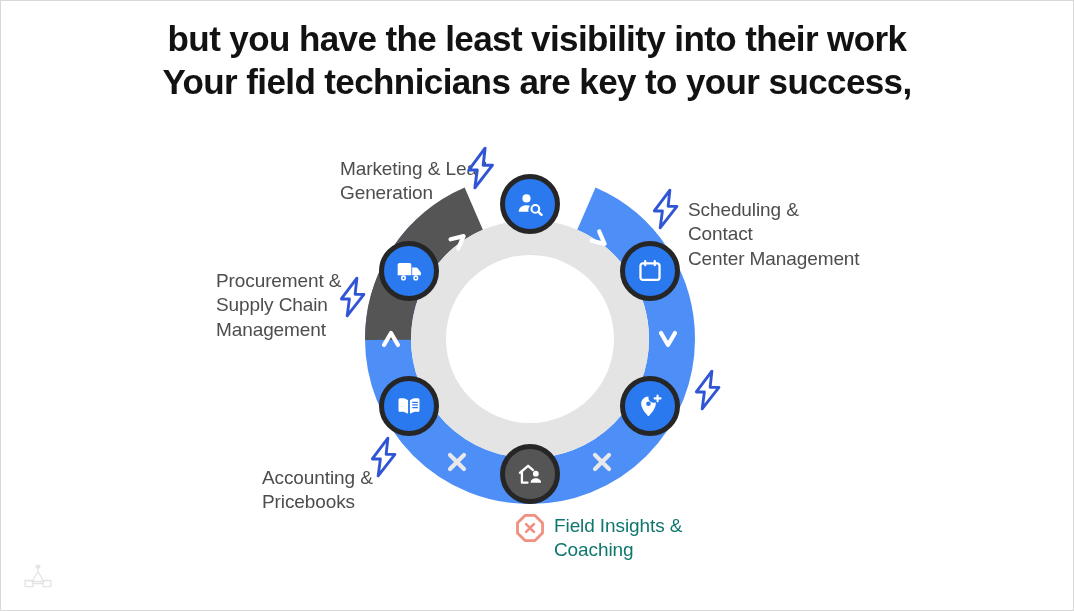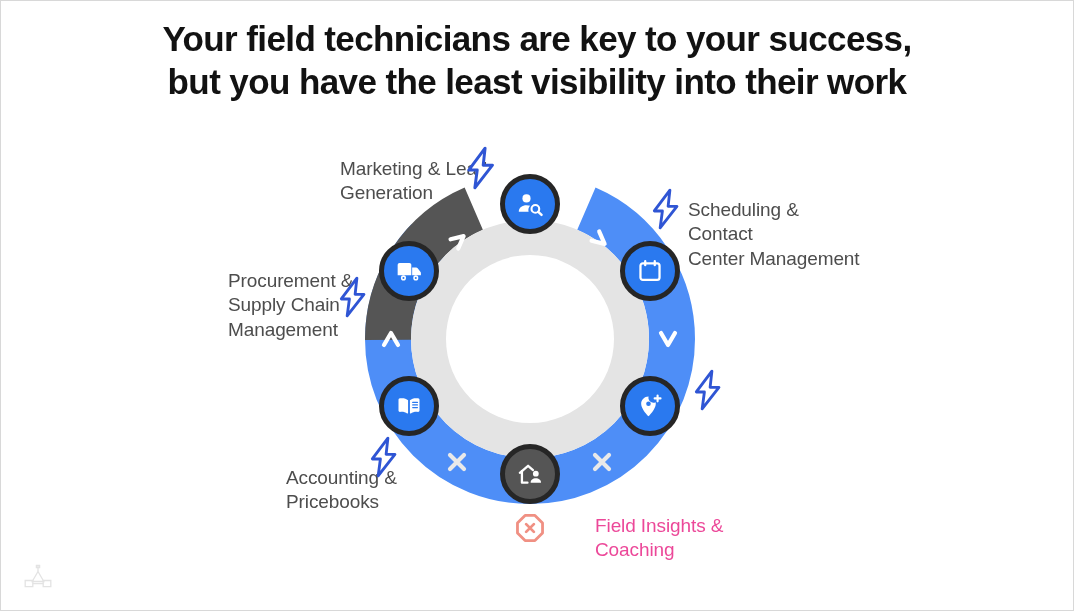--- a/index.html
+++ b/index.html
@@ -61,40 +61,40 @@
     position:absolute;
     font-size:19px;
     font-weight:normal;
     line-height:1.28;
     color:#4d4d4d;
     letter-spacing:-0.1px;
     white-space:pre-line;
   }
   .label.right{text-align:left;}
   .label.left{text-align:left;}
-  .label.coral{color:#ec4899;margin-left:41px;}
+  .label.coral{color:#0f766e;}
 
   
   .mark{position:absolute;}
   .mark svg{display:block;}
 
   
   .watermark{
     position:absolute;left:22px;bottom:18px;
     width:32px;height:32px;opacity:1;
   }
 </style>
 </head>
 <body>
 
 <div class="frame"></div>
 
 <div class="title">
+  <span class="ln">but you have the least visibility into their work</span>
   <span class="ln">Your field technicians are key to your success,</span>
-  <span class="ln">but you have the least visibility into their work</span>
 </div>
 
 <div class="stage">
 
   <div class="ring-wrap">
     <svg viewBox="0 0 330 330">
 
       <circle cx="165" cy="165" r="142" fill="none" stroke="#4e8ef7" stroke-width="46" stroke-dasharray="720 172" stroke-dashoffset="-58" transform="rotate(-90 165 165)"></circle>
 
       <circle cx="165" cy="165" r="142" fill="none" stroke="#555555" stroke-width="46" stroke-dasharray="166 726" stroke-dashoffset="-668" transform="rotate(-90 165 165)"></circle>
@@ -208,29 +208,29 @@
 
   <div class="label coral" style="left:554px;top:514px;width:180px;">Field Insights &amp;
 Coaching</div>
   <div class="mark" style="left:514px;top:512px;">
     <svg width="32" height="32" viewBox="0 0 24 24" fill="none" stroke="#f09083" stroke-width="2.1" stroke-linecap="round" stroke-linejoin="round">
       <path d="M8.3 2.6h7.4l5.7 5.7v7.4l-5.7 5.7H8.3l-5.7-5.7V8.3z"></path>
       <path d="M9.1 9.1 14.9 14.9M14.9 9.1 9.1 14.9"></path>
     </svg>
   </div>
 
-  <div class="label left" style="left:262px;top:466px;width:150px;margin-left:24px;">Accounting &amp;
+  <div class="label left" style="left:262px;top:466px;width:150px;">Accounting &amp;
 Pricebooks</div>
   <div class="mark" style="left:366px;top:436px;">
     <svg width="36" height="42" viewBox="0 0 24 28" fill="#ffffff" stroke="#2f55d4" stroke-width="1.9" stroke-linejoin="round">
       <path d="M14.6 1.4 4.2 15.3h5.4L8.1 26.6 19.3 12.2h-5.9z"></path>
     </svg>
   </div>
 
-  <div class="label left" style="left:228px;top:269px;width:160px;">Procurement &amp;
+  <div class="label left" style="left:216px;top:269px;width:160px;">Procurement &amp;
 Supply Chain
 Management</div>
   <div class="mark" style="left:335px;top:276px;">
     <svg width="36" height="42" viewBox="0 0 24 28" fill="#ffffff" stroke="#2f55d4" stroke-width="1.9" stroke-linejoin="round">
       <path d="M14.6 1.4 4.2 15.3h5.4L8.1 26.6 19.3 12.2h-5.9z"></path>
     </svg>
   </div>
 
 </div>
 

